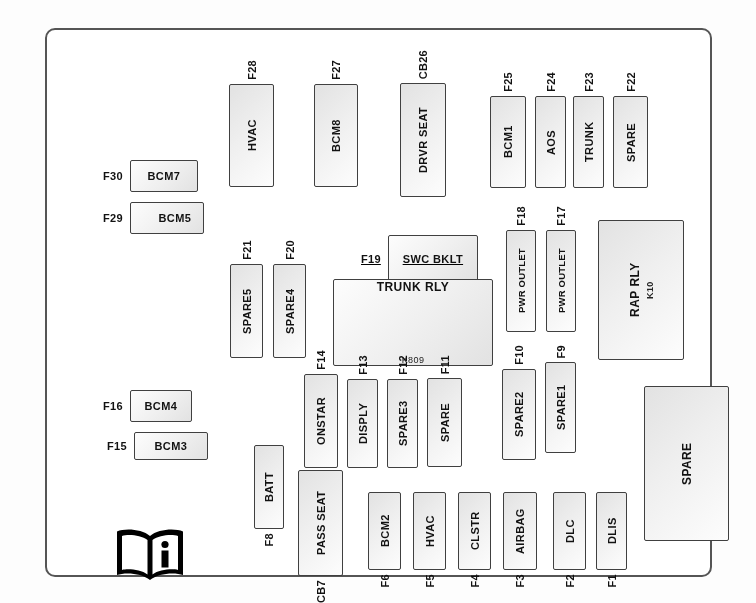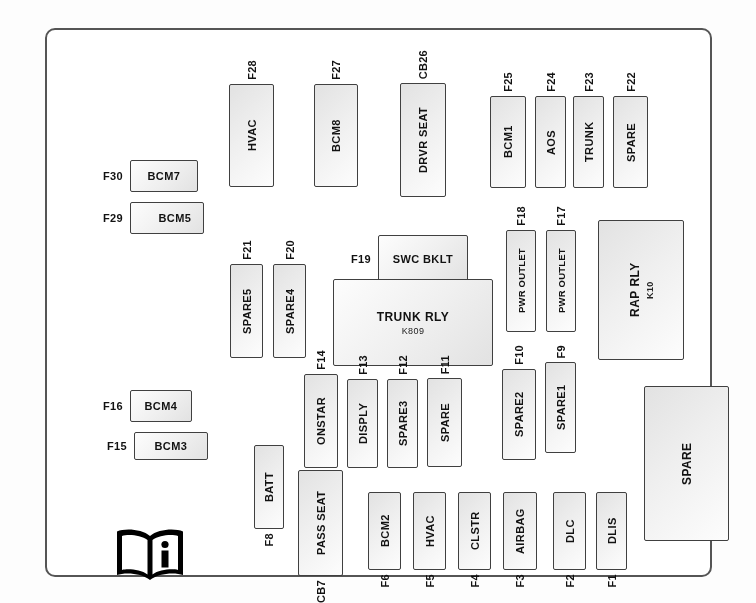--- a/index.html
+++ b/index.html
@@ -15,21 +15,21 @@
   .fuse-v .lab, .fuse-vb .lab { writing-mode:vertical-rl; transform:rotate(180deg); }
 
   .box { border:1.6px solid #404040; border-radius:2px;
          background:linear-gradient(135deg,#fdfdfd 0%,#efefef 55%,#e2e2e2 100%);
          display:flex; align-items:center; justify-content:center;
          font-weight:bold; font-size:11px; color:#121212; letter-spacing:0.4px;
          text-align:center; flex-shrink:0; }
   .box.vtext { writing-mode:vertical-rl; transform:rotate(180deg); }
   .box.small { font-size:9.5px; letter-spacing:0.2px; }
 
-  .relay-h { flex-direction:column; gap:2px; position:absolute; }
+  .relay-h { flex-direction:column; gap:2px; position:absolute;justify-content:space-between; }
   .relay-h .rl-name { font-size:12px; font-weight:bold; letter-spacing:0.5px; }
   .relay-h .rl-code { font-size:9px; font-weight:normal; color:#222; }
 
   .relay-v { position:absolute; writing-mode:vertical-rl; transform:rotate(180deg);
              display:flex; flex-direction:column; gap:3px; align-items:center; justify-content:center; }
   .relay-v .rl-name { font-size:12px; font-weight:bold; letter-spacing:0.5px; }
   .relay-v .rl-code { font-size:9px; font-weight:bold; color:#222; }
 
   .spare-big { position:absolute; font-size:12px; }
 
@@ -89,21 +89,21 @@
     <div class="fuse-h" style="left:56px; top:360px;">
       <span class="lab">F16</span>
       <div class="box" style="width:62px; height:32px;">BCM4</div>
     </div>
 
     <div class="fuse-h" style="left:60px; top:402px;">
       <span class="lab">F15</span>
       <div class="box" style="width:74px; height:28px;">BCM3</div>
     </div>
 
-    <div class="fuse-h" style="left:304px; top:205px;">
+    <div class="fuse-h" style="left:314px; top:205px;text-decoration:underline;">
       <span class="lab">F19</span>
       <div class="box" style="width:90px; height:47px;">SWC BKLT</div>
     </div>
 
     <div class="fuse-v" style="left:183px; top:210px; width:33px;">
       <span class="lab">F21</span>
       <div class="box vtext" style="width:33px; height:94px;">SPARE5</div>
     </div>
 
     <div class="fuse-v" style="left:226px; top:210px; width:33px;">

